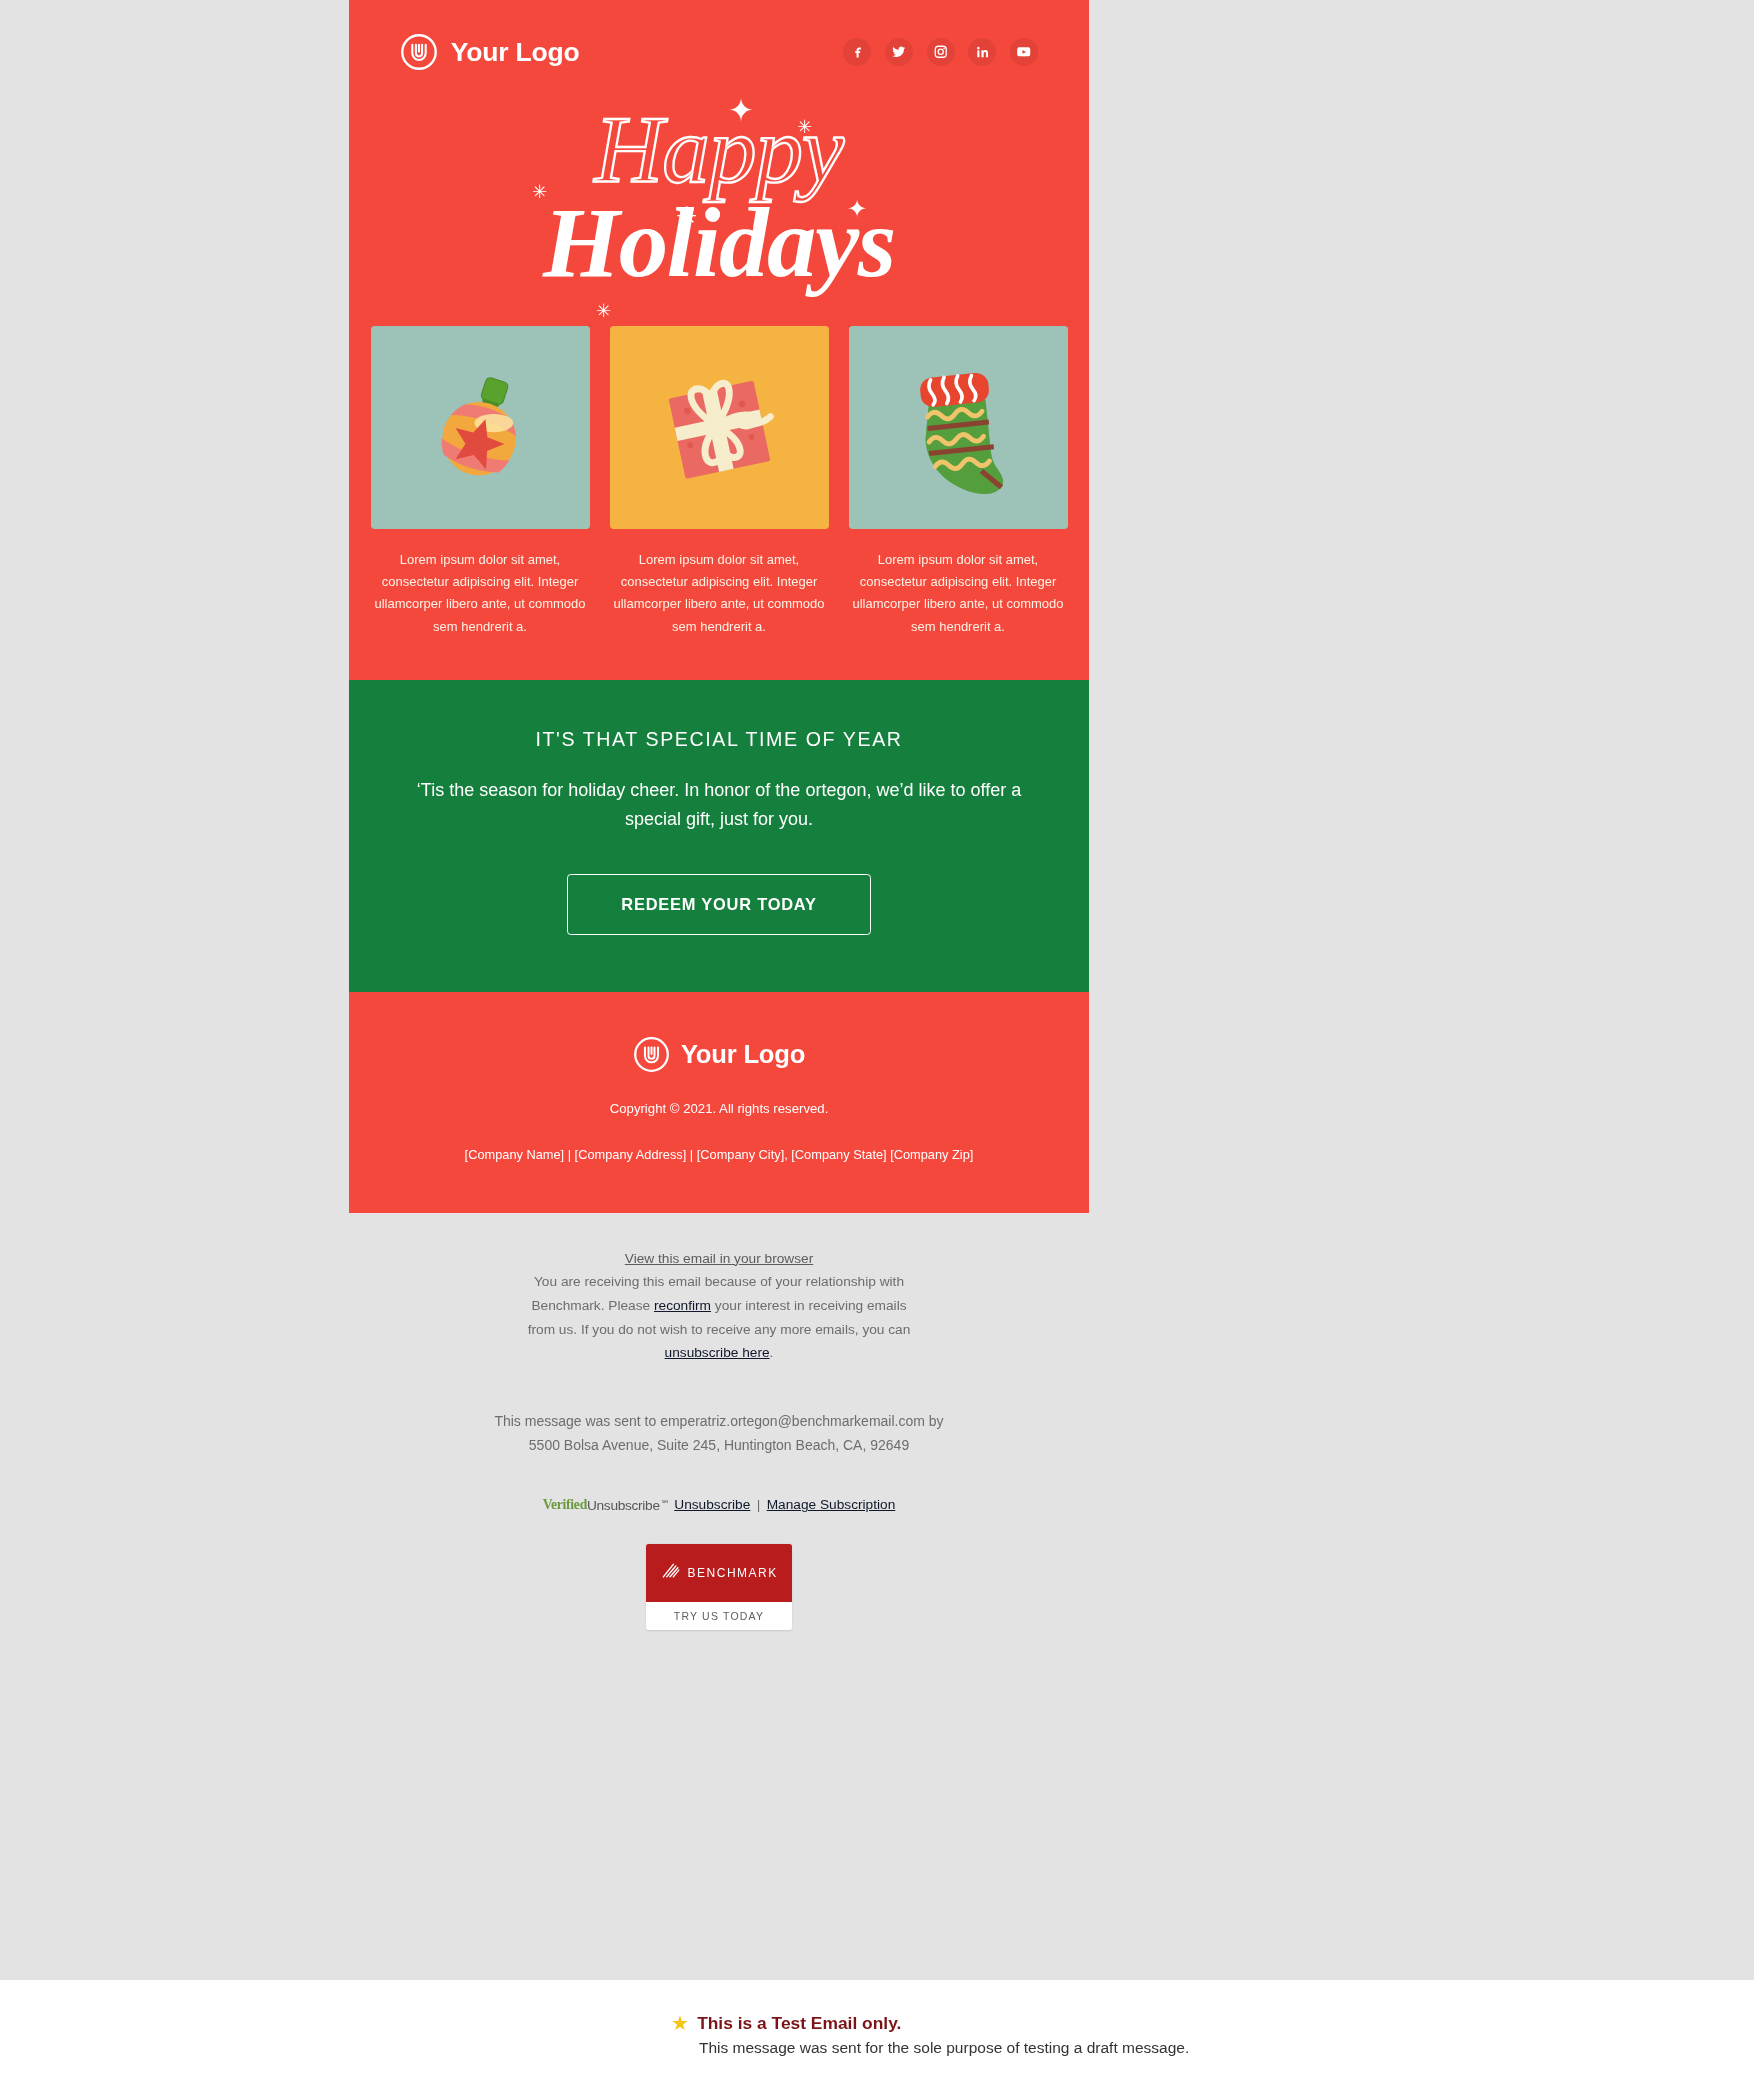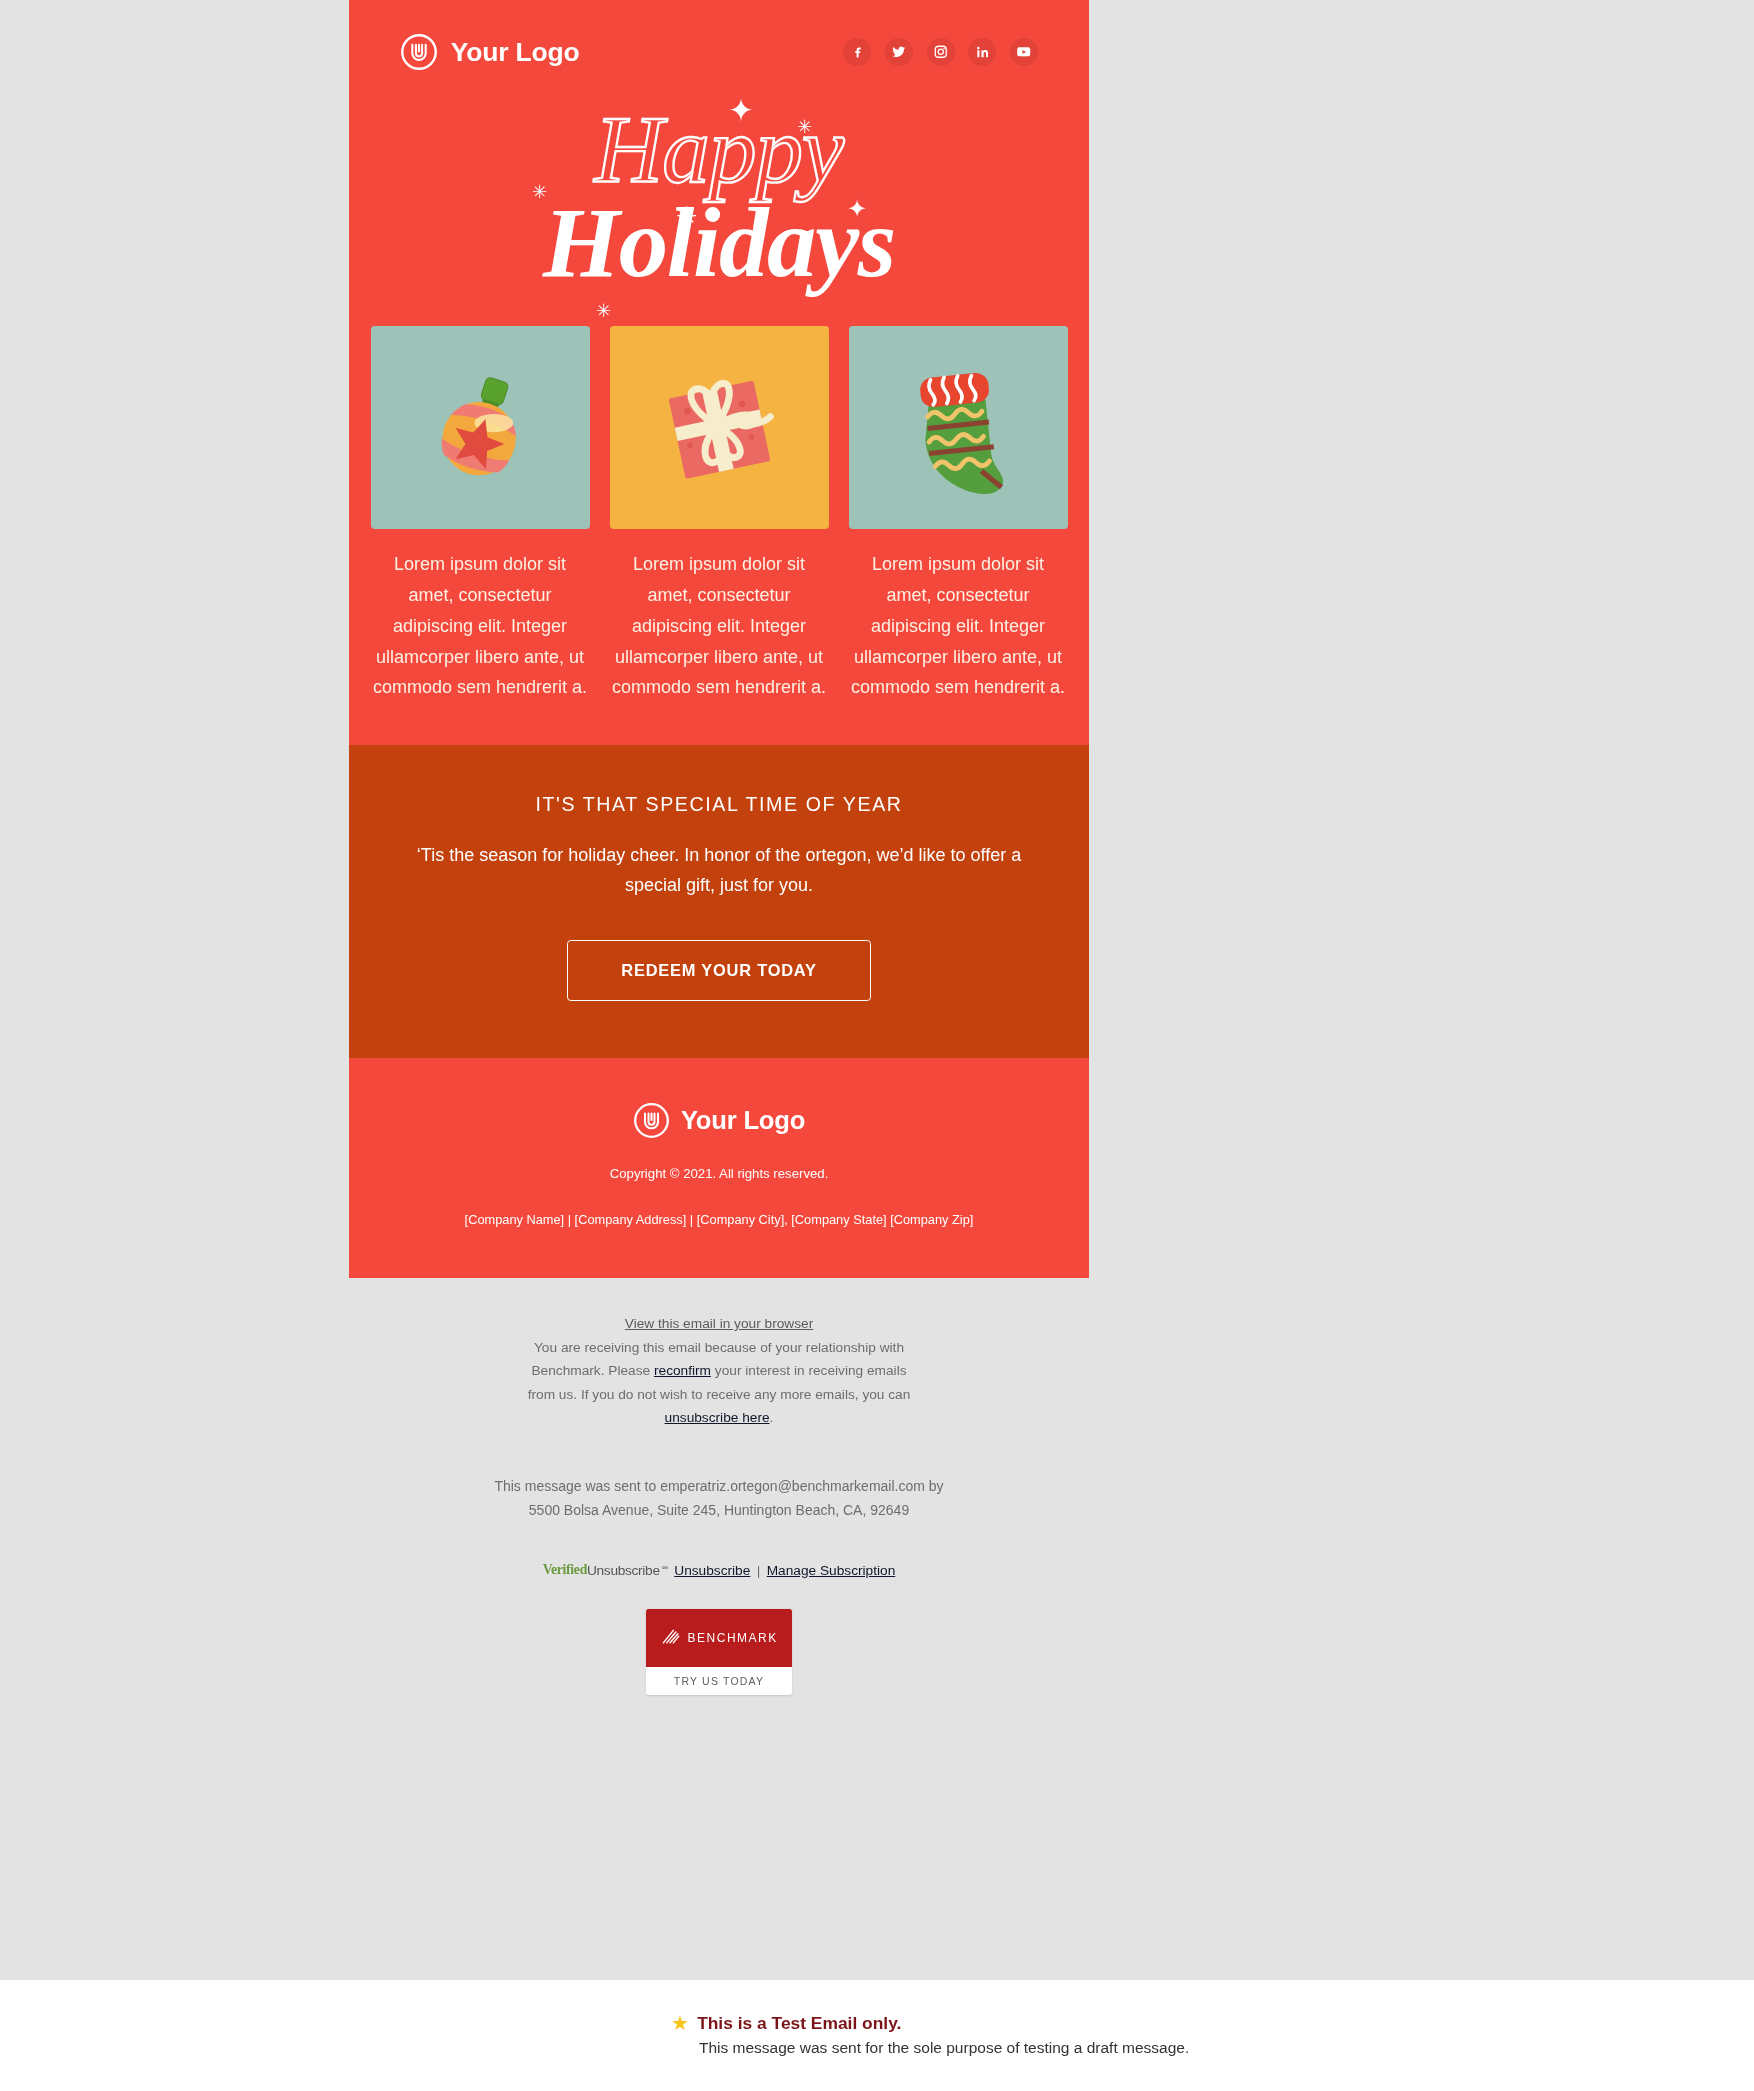--- a/index.html
+++ b/index.html
@@ -139,31 +139,31 @@
     border-radius: 3.7px;
     display: flex;
     align-items: center;
     justify-content: center;
     overflow: hidden;
   }
   .card-thumb svg { width: 137px; height: 137px; display: block; }
 
   .card-text {
     color: #fdf1e4;
-    font-size: 18px;
+    font-size: 13px;
     line-height: 1.72;
     text-align: center;
     padding: 20px 1.8px 0 1.8px;
   }
 
   .cards-spacer { height: 42px; }
 
   
   .cta {
-    background: #c2410c;
+    background: #15803d;
     padding: 48px 55px 57px 55px;
     text-align: center;
   }
 
   .cta-title {
     color: #ffffff;
     font-size: 19.6px;
     letter-spacing: 1.6px;
     font-weight: normal;
   }

